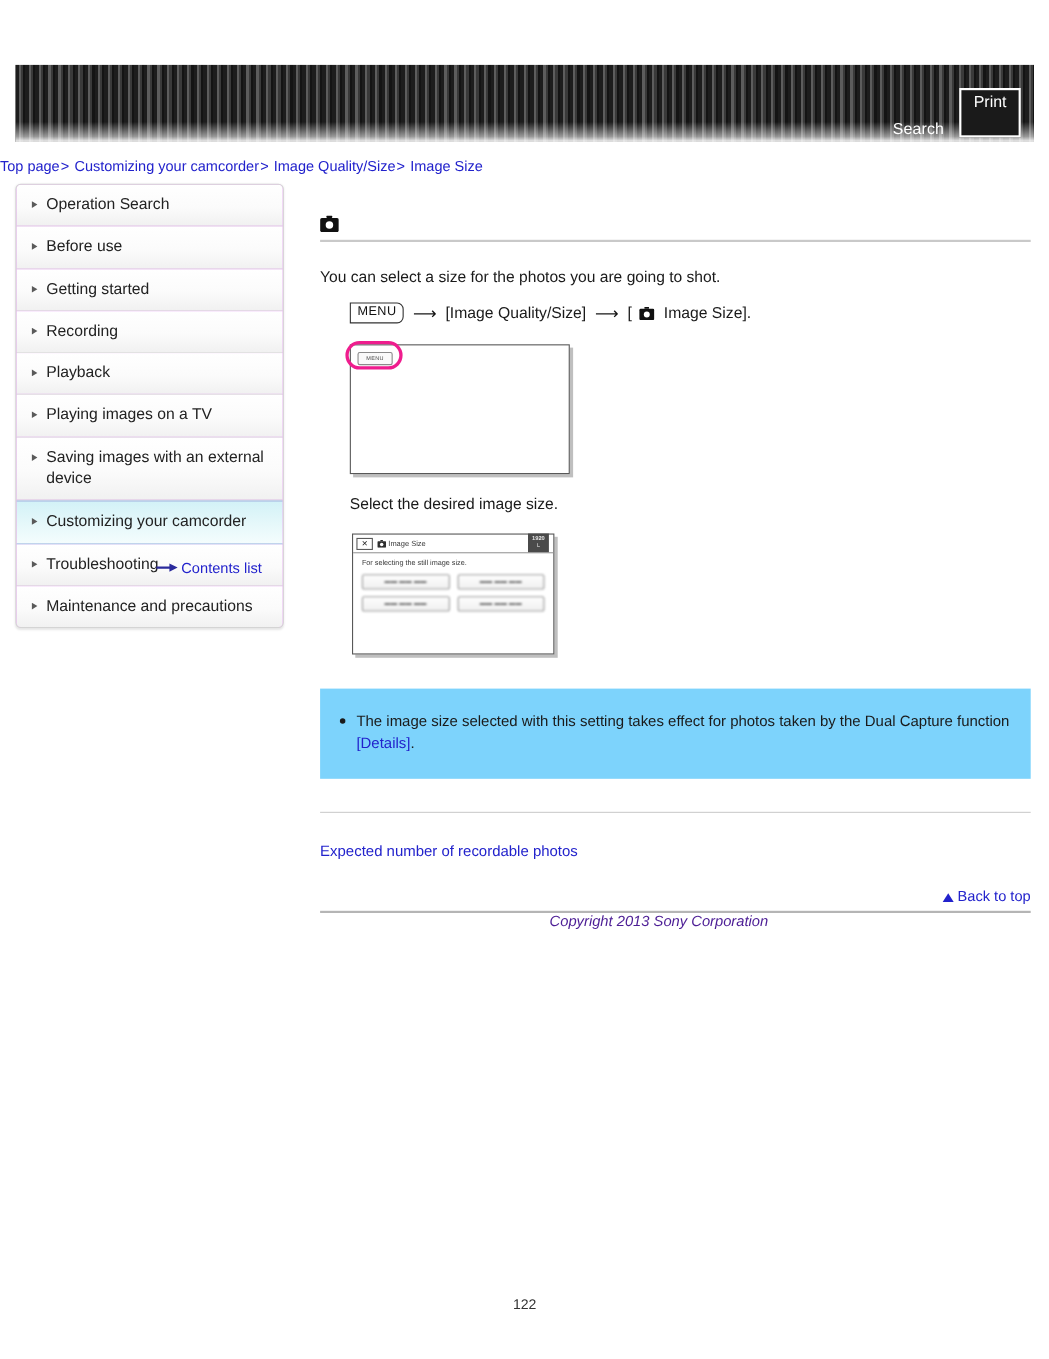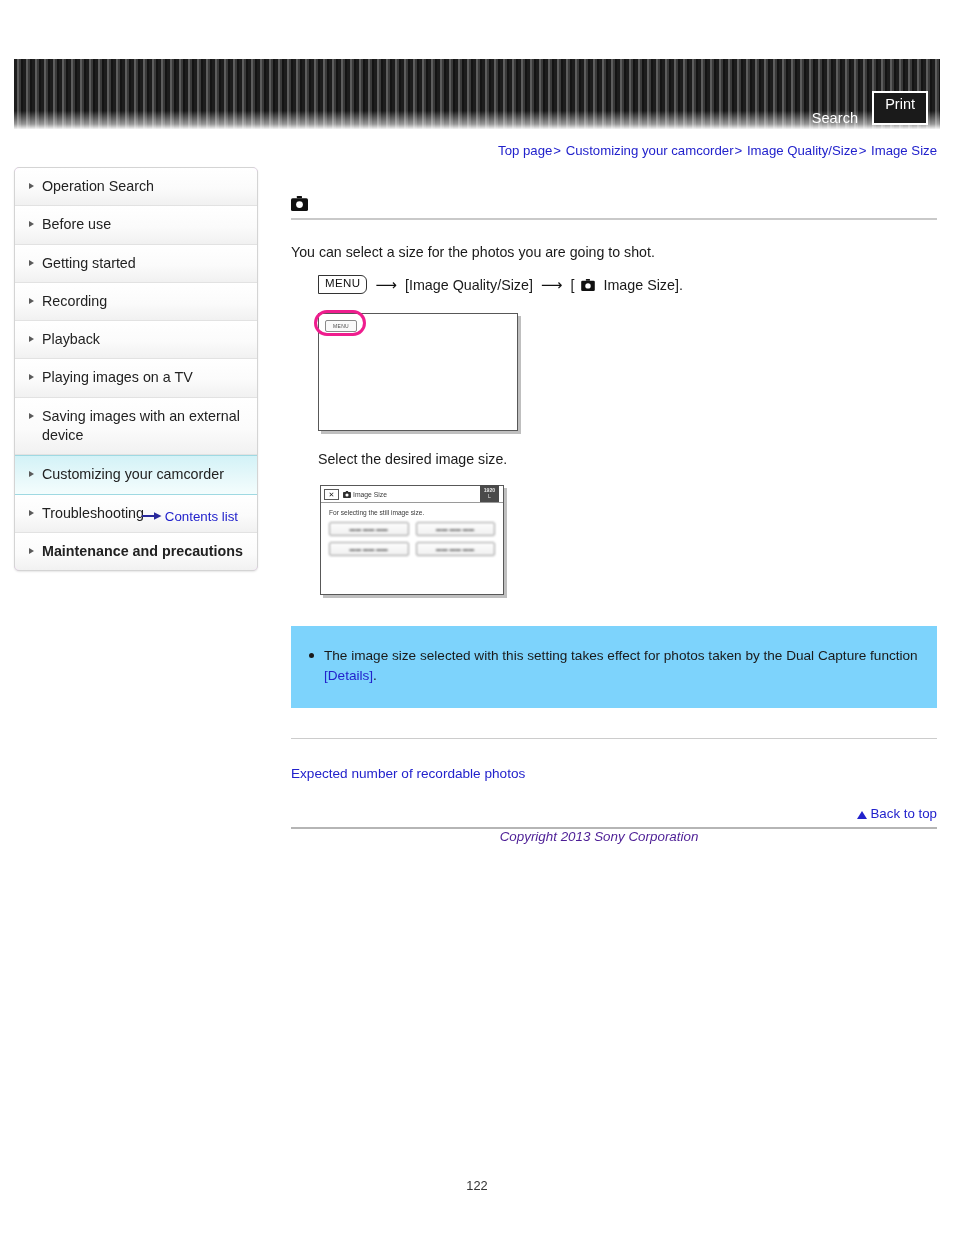--- a/index.html
+++ b/index.html
@@ -49,32 +49,31 @@
     text-decoration: none;
     cursor: pointer;
     line-height: 1;
     padding-bottom: 4px;
   }
   .print-btn {
     border: 2px solid #ffffff;
     background: #1a1a1a;
     color: #ffffff;
     font-size: 14.5px;
-    padding: 4px 11px 12px 11px;
+    padding: 4px 11px 23px 11px;
     cursor: pointer;
     line-height: 1;
     margin-bottom: 4px;
   }
 
   
   .breadcrumb {
     position: absolute;
     left: 0; top: 143px;
     width: 937px;
-    text-align: right;
     font-size: 13.2px;
     color: #2222cc;
   }
   .breadcrumb a {
     color: #2222cc;
     text-decoration: none;
     cursor: pointer;
   }
   .breadcrumb .sep { color: #2222cc; padding: 0 1px; }
 
@@ -92,21 +91,21 @@
   .side-item {
     position: relative;
     padding: 9px 10px 9px 27px;
     font-size: 14.3px;
     color: #222;
     line-height: 1.35;
     border-bottom: 1px solid #e2e2e2;
     background: linear-gradient(to bottom, #ffffff 0%, #fbfbfb 55%, #f1f1f1 100%);
     cursor: pointer;
   }
-  .side-item:last-child { border-bottom: none; font-weight: bold; }
+  .side-item:last-child { border-bottom: none; }
   .side-item::before {
     content: "";
     position: absolute;
     left: 14px; top: 15px;
     width: 0; height: 0;
     border-left: 5px solid #5a5a5a;
     border-top: 3.5px solid transparent;
     border-bottom: 3.5px solid transparent;
   }
   .side-item.active {

